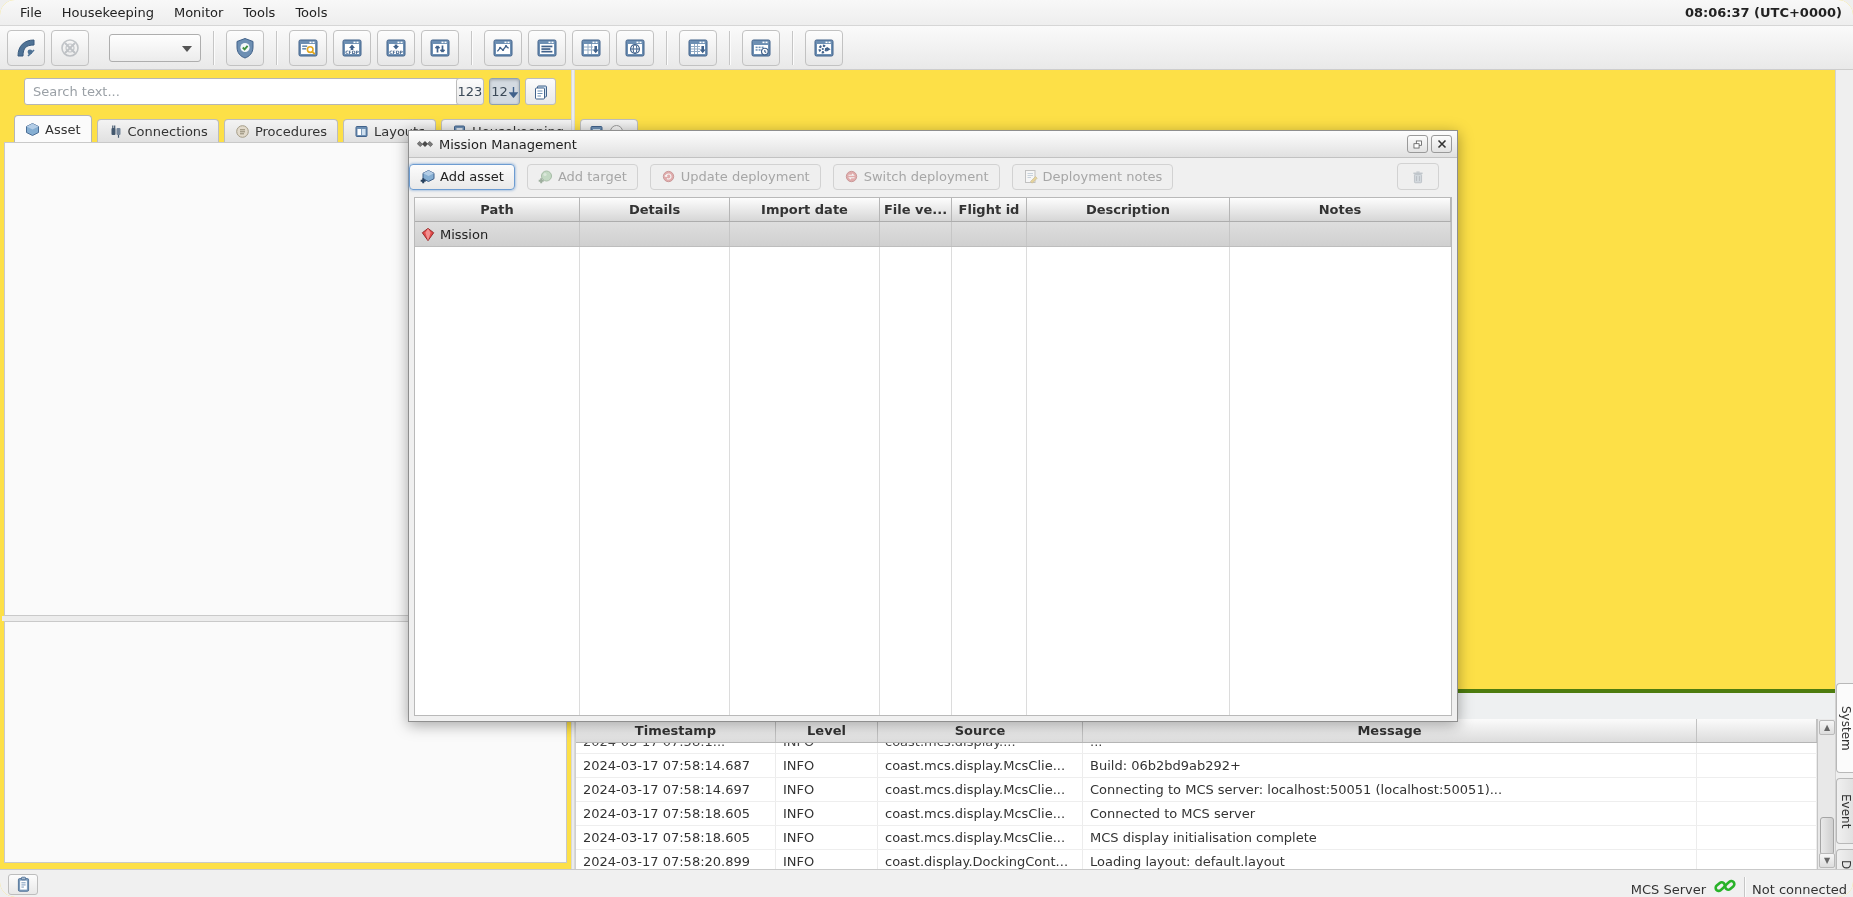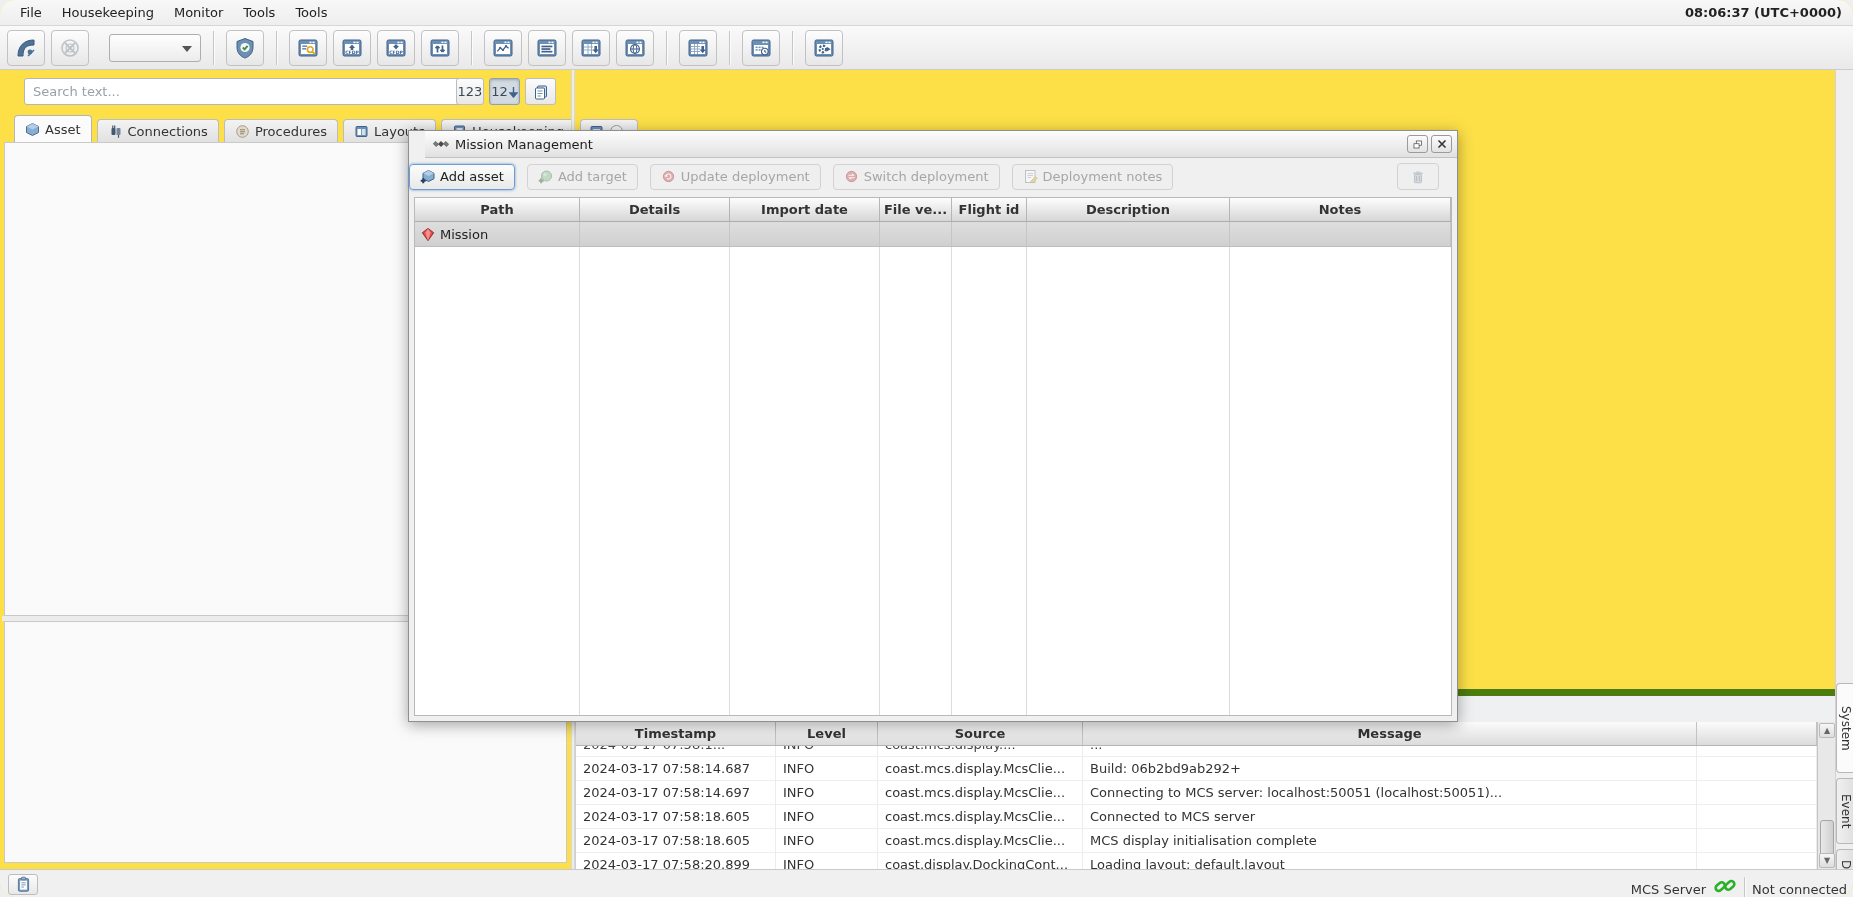--- a/index.html
+++ b/index.html
@@ -43,21 +43,21 @@
     background:linear-gradient(#f3f3f3,#e0e0e0); border:1px solid #bdbdbd; border-bottom:none;
     border-radius:4px 4px 0 0; margin-right:5px; color:#333; white-space:nowrap; }
   .tab.selected { height:28px; background:#fbfbfb; border-color:#b5b5b5; }
   .content-box { position:absolute; left:4px; width:563px; background:#fafafa; border:1px solid #c9c9c9; }
   .splitter-h { position:absolute; left:2px; top:546px; width:567px; height:5px; background:#ececec; }
   .vsplit { position:absolute; left:571px; top:70px; width:4px; height:799px; background:#ececec;
     border-left:1px solid #d8d8d8; border-right:1px solid #d8d8d8; }
 
   
   .bottom-panel { position:absolute; left:575px; top:689px; width:1260px; height:180px;
-    background:#eef0f1; border-top:7px solid #4d7c0f; }
+    background:#eef0f1; border-top:4px solid #4d7c0f; }
   .log-table { position:absolute; left:0; top:26px; right:18px; bottom:0; background:#fff;
     border-left:1px solid #cfcfcf; overflow:hidden; }
   .lgrid { display:grid; grid-template-columns:200px 102px 205px 614px 1fr; }
   .lheader { height:24px; background:linear-gradient(#fbfbfb,#dcdcdc); border-bottom:1px solid #b5b5b5; }
   .lheader > div { font-weight:bold; text-align:center; line-height:23px; border-right:1px solid #c2c2c2;
     overflow:hidden; white-space:nowrap; }
   .lrow { height:24px; border-bottom:1px solid #eeeeee; background:#fff; }
   .lrow > div { line-height:23px; padding-left:7px; border-right:1px solid #ececec;
     overflow:hidden; white-space:nowrap; }
   .partial-clip { height:11px; overflow:hidden; }
@@ -86,21 +86,21 @@
     background:#f0f0f0; border-top:1px solid #c9c9c9; }
   .status-left-btn { position:absolute; left:8px; top:4px; width:30px; height:21px;
     border:1px solid #bdbdbd; border-radius:3px; background:linear-gradient(#fcfcfc,#e8e8e8);
     display:flex; align-items:center; justify-content:center; }
   .status-right { position:absolute; right:6px; top:0; height:27px; display:flex; align-items:flex-end; gap:7px; }
   .status-sep { width:1px; height:20px; background:#c6c6c6; box-shadow:1px 0 0 #fbfbfb; }
 
   
   .dialog { position:absolute; left:408px; top:130px; width:1050px; height:592px; z-index:30;
     background:#f0f0f0; border:1px solid #8f8f8f; box-shadow:0 3px 14px rgba(0,0,0,.35); }
-  .dlg-title { position:absolute; left:16px; top:0; right:0; height:27px;
+  .dlg-title { position:absolute; left:0; top:0; right:0; height:27px;
     background:linear-gradient(#fdfdfd,#e1e1e1); border-bottom:1px solid #c2c2c2;
     display:flex; align-items:center; padding-left:8px; gap:6px; color:#1d1d1d; }
   .winbtn { width:21px; height:18px; border:1px solid #9a9a9a; border-radius:3px;
     background:linear-gradient(#fcfcfc,#e2e2e2); display:flex; align-items:center; justify-content:center;
     font-size:10px; color:#444; }
   .dlg-toolbar { position:absolute; left:0; top:28px; right:0; height:35px;
     display:flex; align-items:center; padding-left:0; gap:12px; }
   .dbtn { height:26px; border:1px solid #bfbfbf; border-radius:4px; padding:0 10px;
     background:linear-gradient(#fcfcfc,#e9e9e9); display:flex; align-items:center; gap:5px;
     font:13px "DejaVu Sans",sans-serif; color:#222; }

